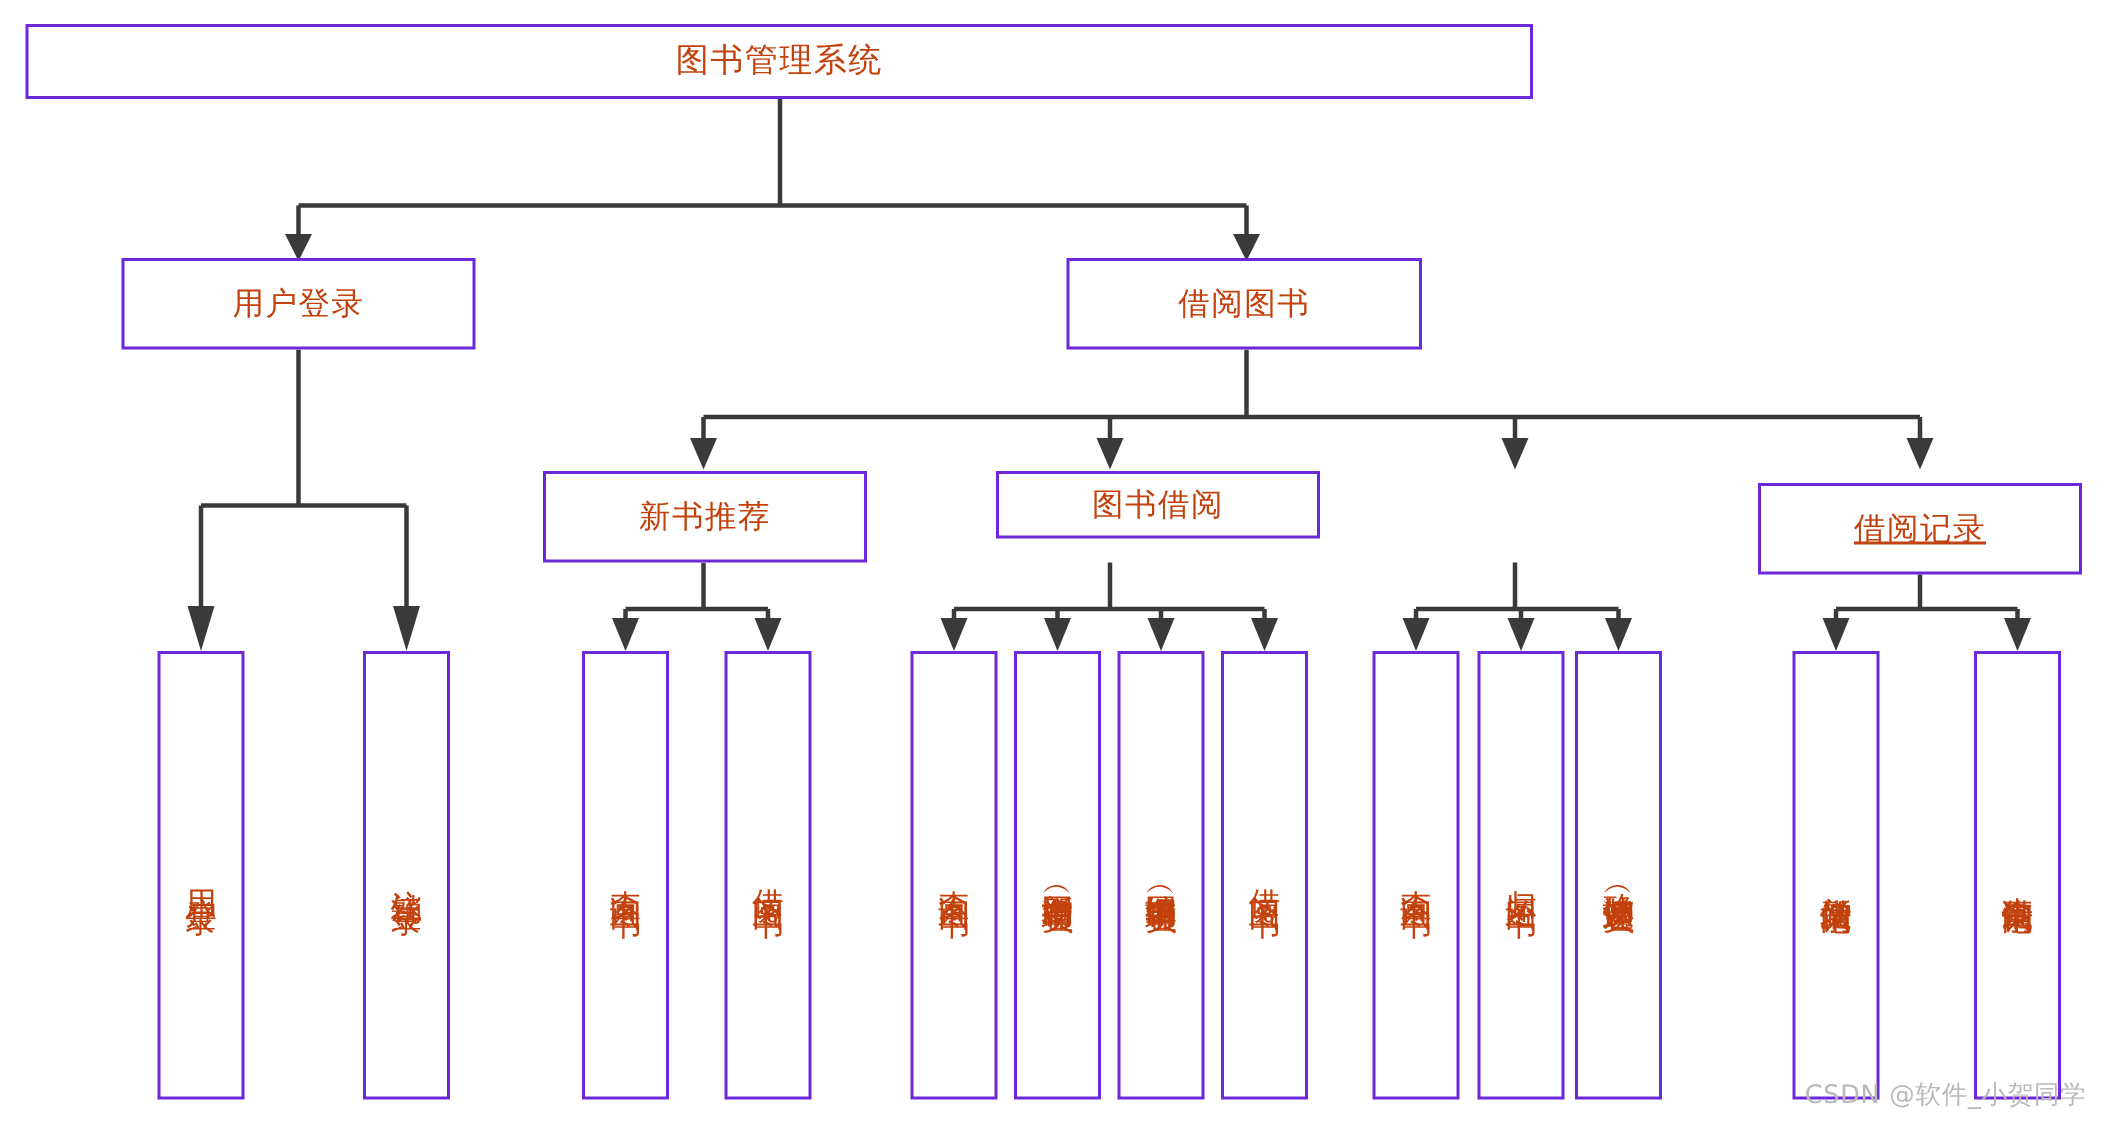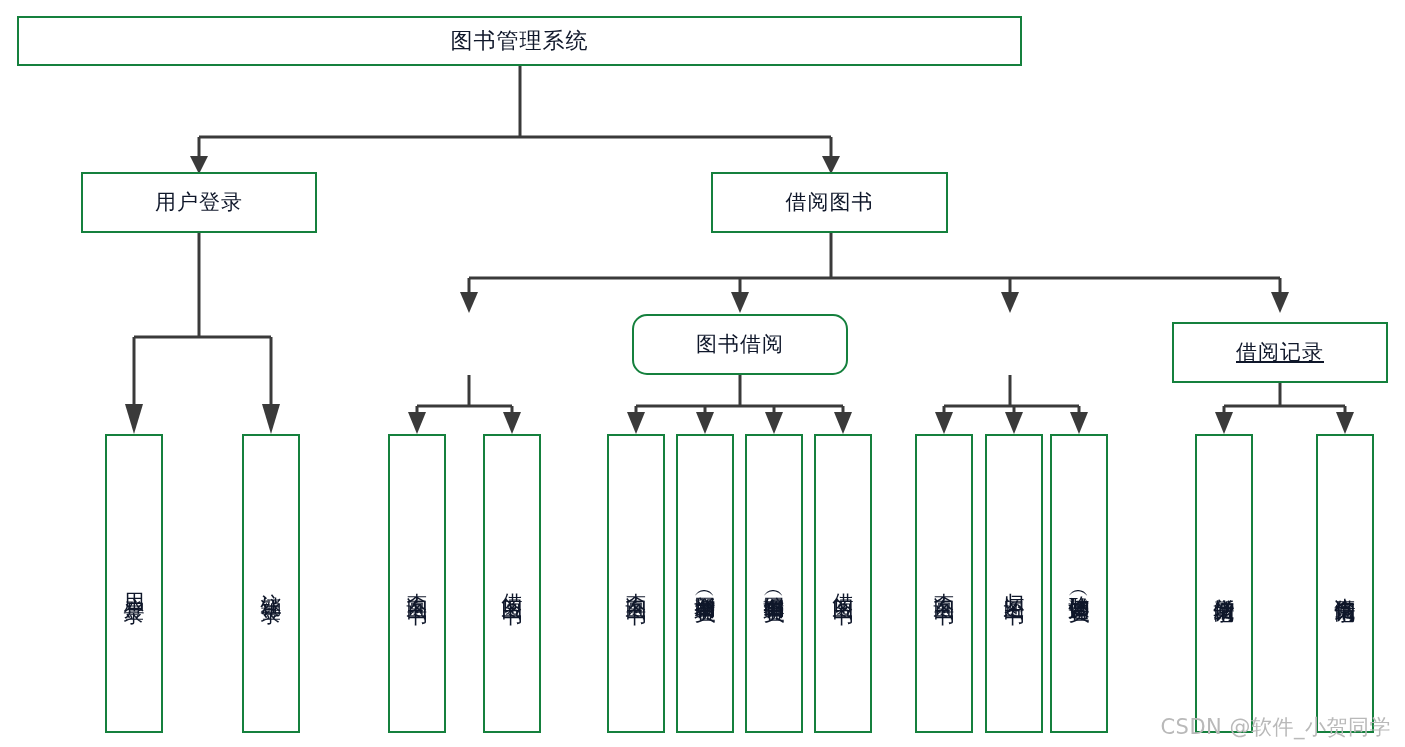--- a/index.html
+++ b/index.html
@@ -14,26 +14,26 @@
   #canvas {
     position: relative;
     width: 1405px;
     height: 747px;
     background: #ffffff;
     overflow: hidden;
   }
   .node {
     position: absolute;
     box-sizing: border-box;
-    border: 2px solid #15803d;
+    border: 2px solid #6d28d9;
     background: #ffffff;
     display: flex;
     align-items: center;
     justify-content: center;
-    color: #0f172a;
+    color: #c2410c;
   }
   .node.horiz {
     font-size: 21px;
     line-height: 1.2;
     letter-spacing: 1px;
     white-space: nowrap;
   }
   .node.vert {
     writing-mode: vertical-rl;
     text-orientation: upright;
@@ -62,21 +62,21 @@
     stroke-width: 3;
     fill: none;
   }
   .arrowhead {
     fill: #3a3a3a;
   }
   .watermark {
     position: absolute;
     right: 14px;
     bottom: 6px;
-    font-size: 21px;
+    font-size: 17px;
     color: #b9b9b9;
     letter-spacing: 0.5px;
     white-space: nowrap;
   }
 </style>
 </head>
 <body>
 
 <div id="canvas">
 
@@ -141,22 +141,23 @@
     <polygon class="arrowhead" points="1215,412 1233,412 1224,434"></polygon>
     <polygon class="arrowhead" points="1336,412 1354,412 1345,434"></polygon>
   </svg>
 
   <div class="node horiz root" style="left:17px; top:16px; width:1005px; height:50px;">图书管理系统</div>
 
   <div class="node horiz" style="left:81px; top:172px; width:236px; height:61px;">用户登录</div>
 
   <div class="node horiz" style="left:711px; top:172px; width:237px; height:61px;">借阅图书</div>
 
+  <div class="node horiz" style="left:362px; top:314px; width:216px; height:61px;">新书推荐</div>
 
-  <div class="node horiz" style="left:632px; top:314px; width:216px; height:61px;border-radius:15px;">图书借阅</div>
+  <div class="node horiz" style="left:664px; top:314px; width:216px; height:45px;">图书借阅</div>
 
 
   <div class="node horiz" style="left:1172px; top:322px; width:216px; height:61px;text-decoration:underline;">借阅记录</div>
 
   <div class="node vert" style="left:105px; top:434px; width:58px; height:299px;">用户登录</div>
 
   <div class="node vert" style="left:242px; top:434px; width:58px; height:299px;">注销登录</div>
 
   <div class="node vert" style="left:388px; top:434px; width:58px; height:299px;">查询图书</div>
 

